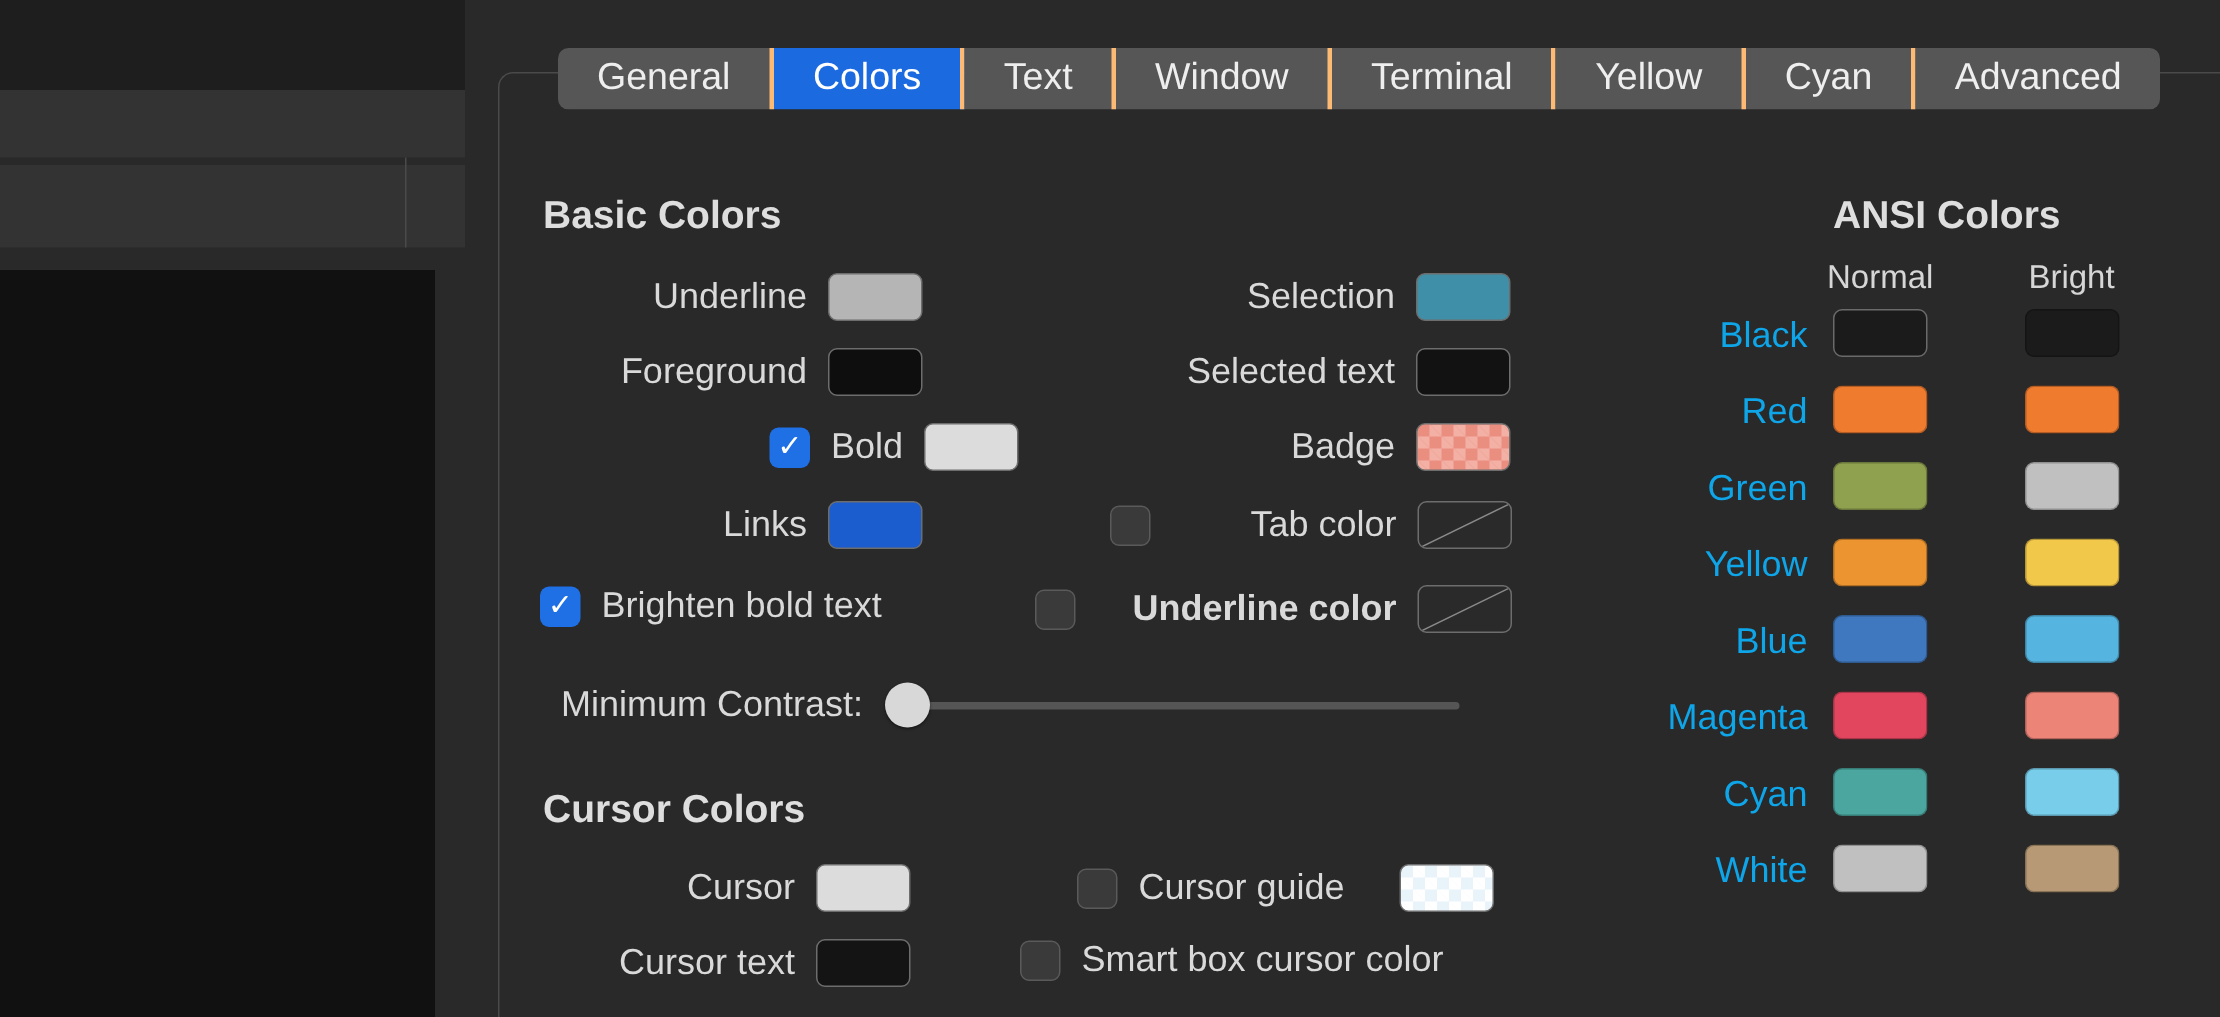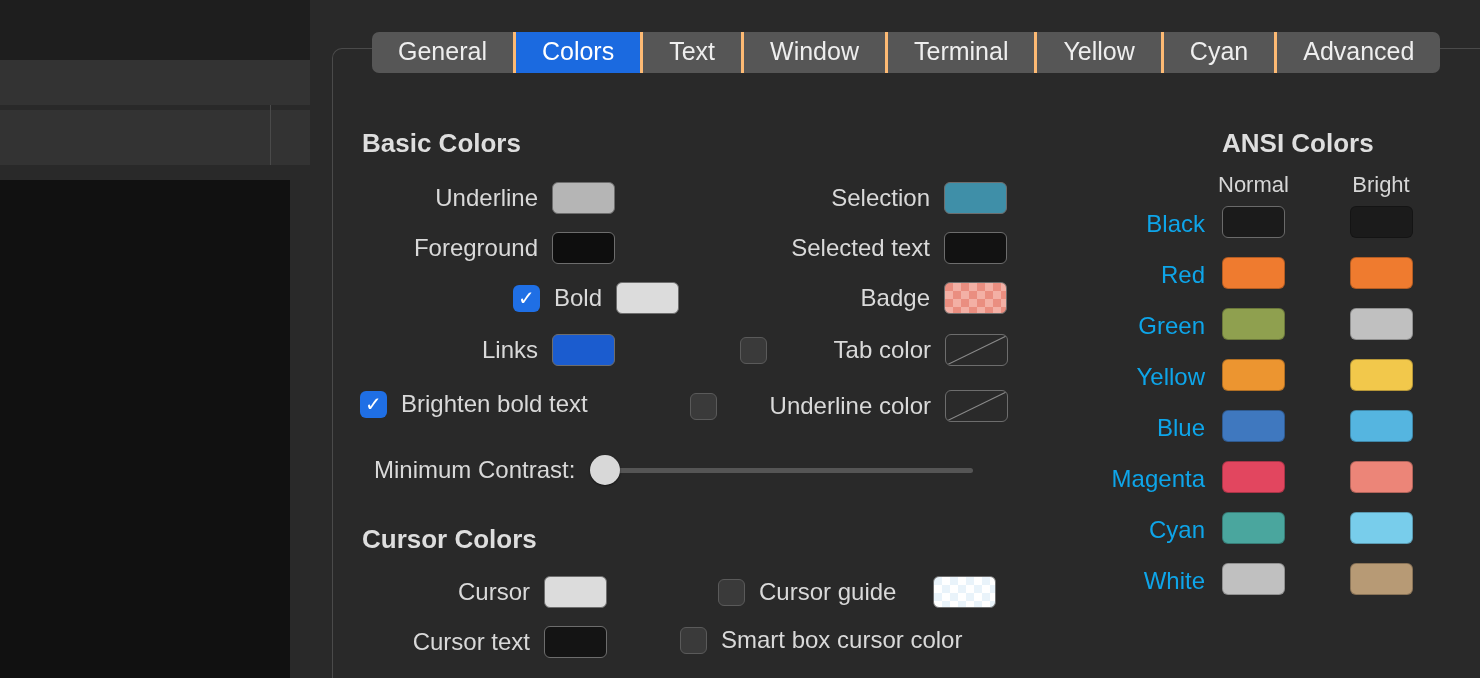--- a/index.html
+++ b/index.html
@@ -236,21 +236,21 @@
     <span class="form-label" style="width:190px;">Badge</span>
     <span class="swatch checker-red"></span>
   </div>
   <div class="row" style="left:430px; top:334px;">
     <span style="width:27px; display:flex; justify-content:flex-end;">
         <span class="mac-check off"></span>
       </span>
     <span class="form-label" style="width:150px;">Tab color</span>
     <span class="swatch swatch-none"></span>
   </div>
-  <div class="row" style="left:380px; top:390px;">
+  <div class="row" style="left:380px; top:390px;font-weight:bold;">
     <span style="width:27px; display:flex; justify-content:flex-end;">
         <span class="mac-check off"></span>
       </span>
     <span class="form-label" style="width:200px;">Underline color</span>
     <span class="swatch swatch-none"></span>
   </div>
 
   <div class="slider" style="left:64px; top:456px;">
     <span class="form-label" style="margin-right:18px;">Minimum Contrast:</span>
     <div class="slider-track">

